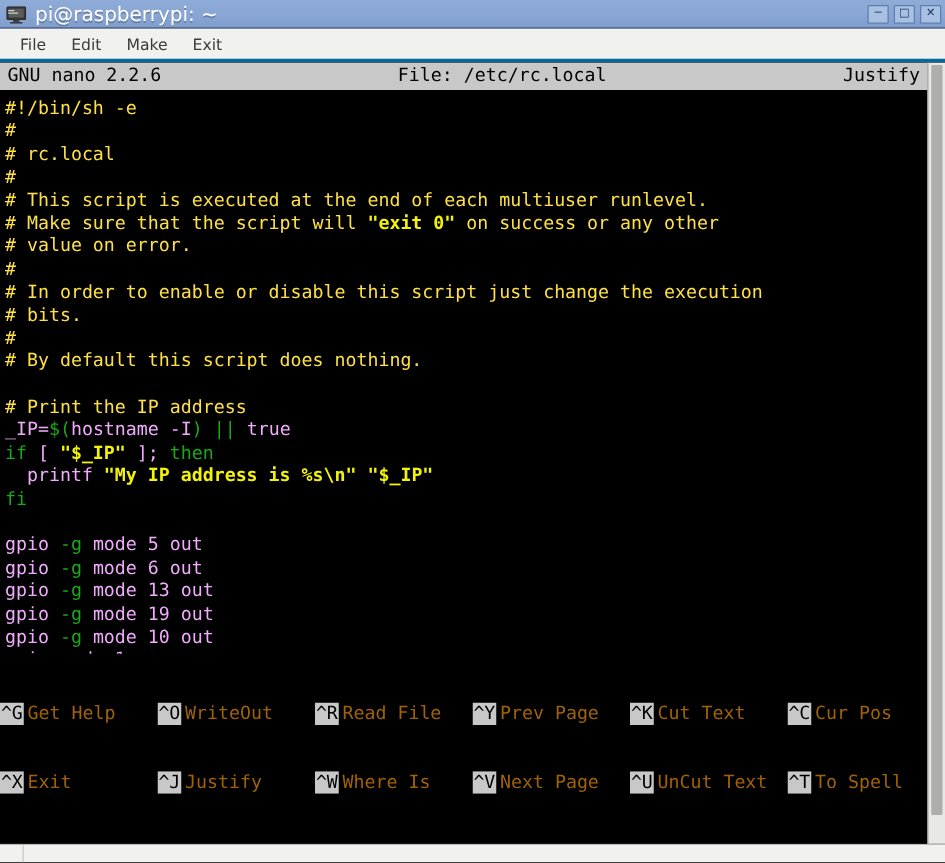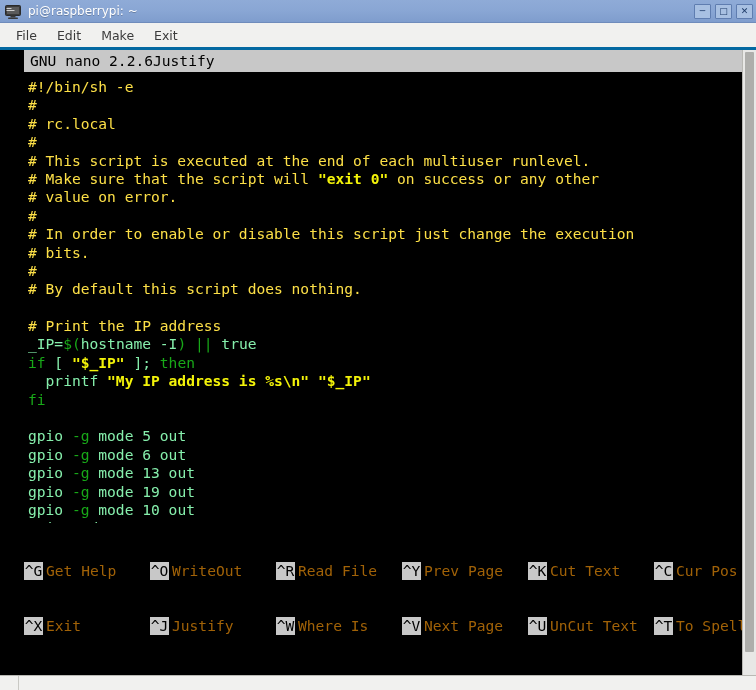--- a/index.html
+++ b/index.html
@@ -36,21 +36,21 @@
   }
   .titlebar-icon {
     width: 16px;
     height: 14px;
     margin-right: 7px;
     position: relative;
     flex: 0 0 auto;
   }
   .titlebar-title {
     font-family: "DejaVu Sans", sans-serif;
-    font-size: 12px;
+    font-size: 16px;
     color: #ffffff;
     text-shadow: 0 1px 0 rgba(0,0,0,.22);
     white-space: nowrap;
     overflow: hidden;
     flex: 1 1 auto;
   }
   .winbtns {
     display: flex;
     gap: 4px;
     align-items: center;
@@ -104,21 +104,20 @@
     display: flex;
     flex-direction: column;
     overflow: hidden;
   }
   .term-body {
     flex: 1 1 auto;
     position: relative;
     display: flex;
     flex-direction: column;
     min-width: 0;
-    margin-left: 24px;
   }
 
   .mono {
     font-family: "DejaVu Sans Mono", monospace;
     font-size: 14.6px;
     line-height: 18.4px;
     white-space: pre;
     letter-spacing: 0px;
   }
 
@@ -150,21 +149,21 @@
   }
   .codeline {
     height: 18.4px;
     color: #d0d0d0;
   }
 
   
   .c-comment { color: #fde047; }
   .c-green   { color: #18a818; }
   .c-yellow  { color: #f3f309; font-weight: bold; }
-  .c-plain   { color: #86efac; }
+  .c-plain   { color: #f0abfc; }
 
   
   .nano-help {
     flex: 0 0 auto;
     background: #000;
     padding: 2px 0 3px 0;
   }
   .help-row {
     display: flex;
     height: 18.4px;
@@ -264,20 +263,21 @@
       <div class="menuitem">Exit</div>
     </div>
 
   <div class="terminal">
 
     <div class="term-row">
       <div class="term-body">
 
         <div class="nano-header mono">
           <span class="hdr-version">GNU nano 2.2.6</span>
+          <span class="hdr-file">File: /etc/rc.local</span>
           <span class="hdr-status">Justify</span>
         </div>
 
         <div class="editor mono" id="editor"><div class="codeline"><span class="c-comment">#!/bin/sh -e</span></div><div class="codeline"><span class="c-comment">#</span></div><div class="codeline"><span class="c-comment"># rc.local</span></div><div class="codeline"><span class="c-comment">#</span></div><div class="codeline"><span class="c-comment"># This script is executed at the end of each multiuser runlevel.</span></div><div class="codeline"><span class="c-comment"># Make sure that the script will </span><span class="c-yellow">"exit 0"</span><span class="c-comment"> on success or any other</span></div><div class="codeline"><span class="c-comment"># value on error.</span></div><div class="codeline"><span class="c-comment">#</span></div><div class="codeline"><span class="c-comment"># In order to enable or disable this script just change the execution</span></div><div class="codeline"><span class="c-comment"># bits.</span></div><div class="codeline"><span class="c-comment">#</span></div><div class="codeline"><span class="c-comment"># By default this script does nothing.</span></div><div class="codeline"><span class="c-plain"></span></div><div class="codeline"><span class="c-comment"># Print the IP address</span></div><div class="codeline"><span class="c-plain">_IP=</span><span class="c-green">$(</span><span class="c-plain">hostname -I</span><span class="c-green">)</span><span class="c-plain"> </span><span class="c-green">||</span><span class="c-plain"> true</span></div><div class="codeline"><span class="c-green">if</span><span class="c-plain"> [ </span><span class="c-yellow">"$_IP"</span><span class="c-plain"> ]; </span><span class="c-green">then</span></div><div class="codeline"><span class="c-plain">  printf </span><span class="c-yellow">"My IP address is %s\n"</span><span class="c-plain"> </span><span class="c-yellow">"$_IP"</span></div><div class="codeline"><span class="c-green">fi</span></div><div class="codeline"><span class="c-plain"></span></div><div class="codeline"><span class="c-plain">gpio </span><span class="c-green">-g</span><span class="c-plain"> mode 5 out</span></div><div class="codeline"><span class="c-plain">gpio </span><span class="c-green">-g</span><span class="c-plain"> mode 6 out</span></div><div class="codeline"><span class="c-plain">gpio </span><span class="c-green">-g</span><span class="c-plain"> mode 13 out</span></div><div class="codeline"><span class="c-plain">gpio </span><span class="c-green">-g</span><span class="c-plain"> mode 19 out</span></div><div class="codeline"><span class="c-plain">gpio </span><span class="c-green">-g</span><span class="c-plain"> mode 10 out</span></div><div class="codeline"><span class="c-plain">gpio mode 1 pwm</span></div></div>
 
         <div class="nano-help mono">
           <div class="help-row" id="help-row-1"><div class="help-cell"><span class="help-key">^G</span><span class="help-label">Get Help</span></div><div class="help-cell"><span class="help-key">^O</span><span class="help-label">WriteOut</span></div><div class="help-cell"><span class="help-key">^R</span><span class="help-label">Read File</span></div><div class="help-cell"><span class="help-key">^Y</span><span class="help-label">Prev Page</span></div><div class="help-cell"><span class="help-key">^K</span><span class="help-label">Cut Text</span></div><div class="help-cell"><span class="help-key">^C</span><span class="help-label">Cur Pos</span></div></div>
           <div class="help-row" id="help-row-2"><div class="help-cell"><span class="help-key">^X</span><span class="help-label">Exit</span></div><div class="help-cell"><span class="help-key">^J</span><span class="help-label">Justify</span></div><div class="help-cell"><span class="help-key">^W</span><span class="help-label">Where Is</span></div><div class="help-cell"><span class="help-key">^V</span><span class="help-label">Next Page</span></div><div class="help-cell"><span class="help-key">^U</span><span class="help-label">UnCut Text</span></div><div class="help-cell"><span class="help-key">^T</span><span class="help-label">To Spell</span></div></div>
         </div>
 

